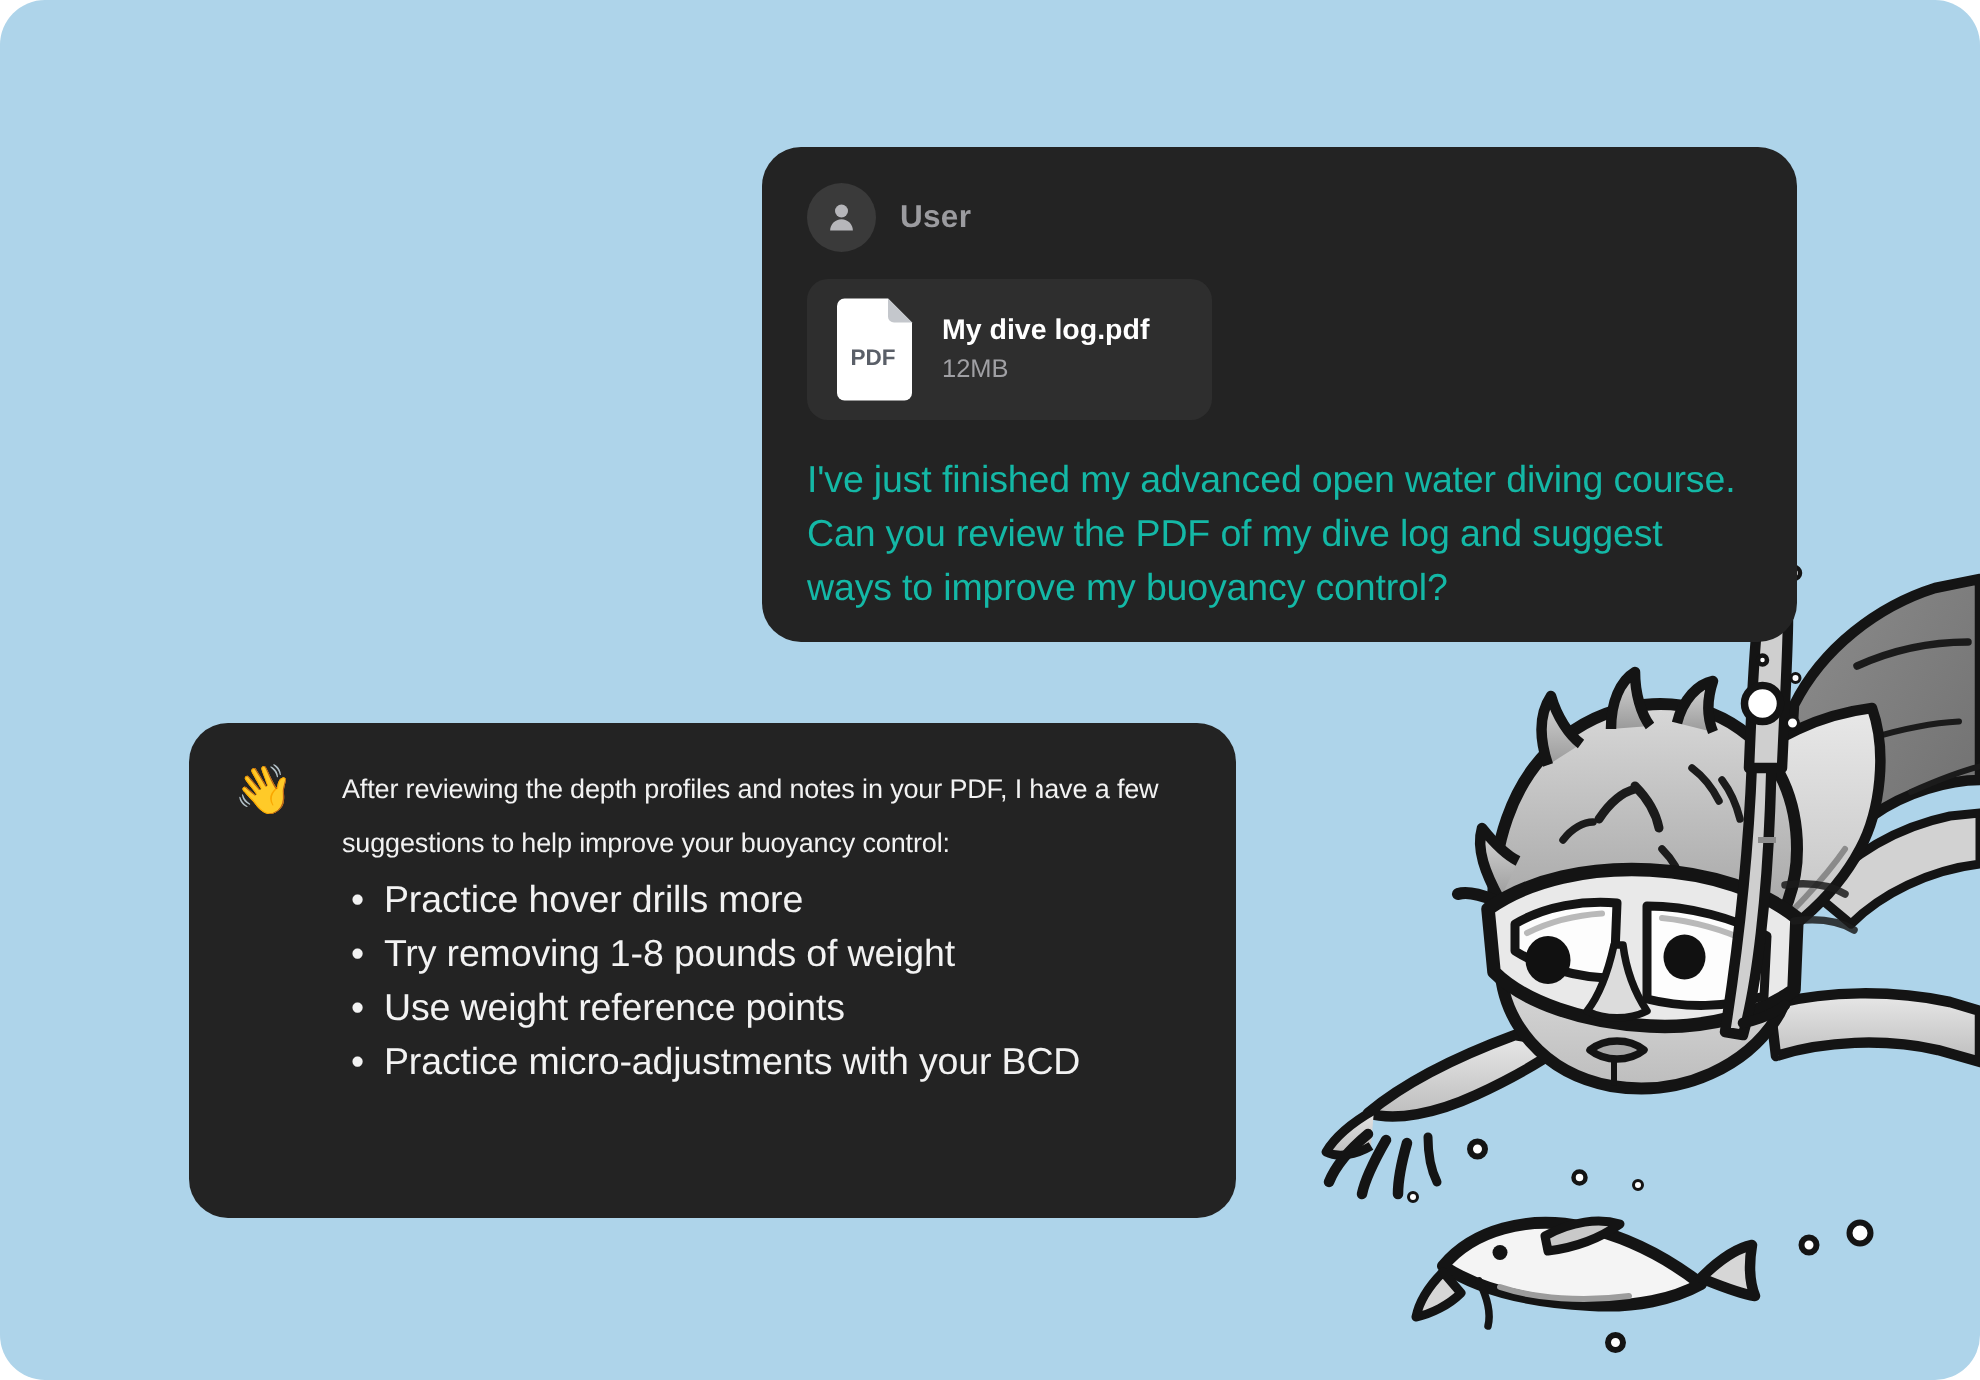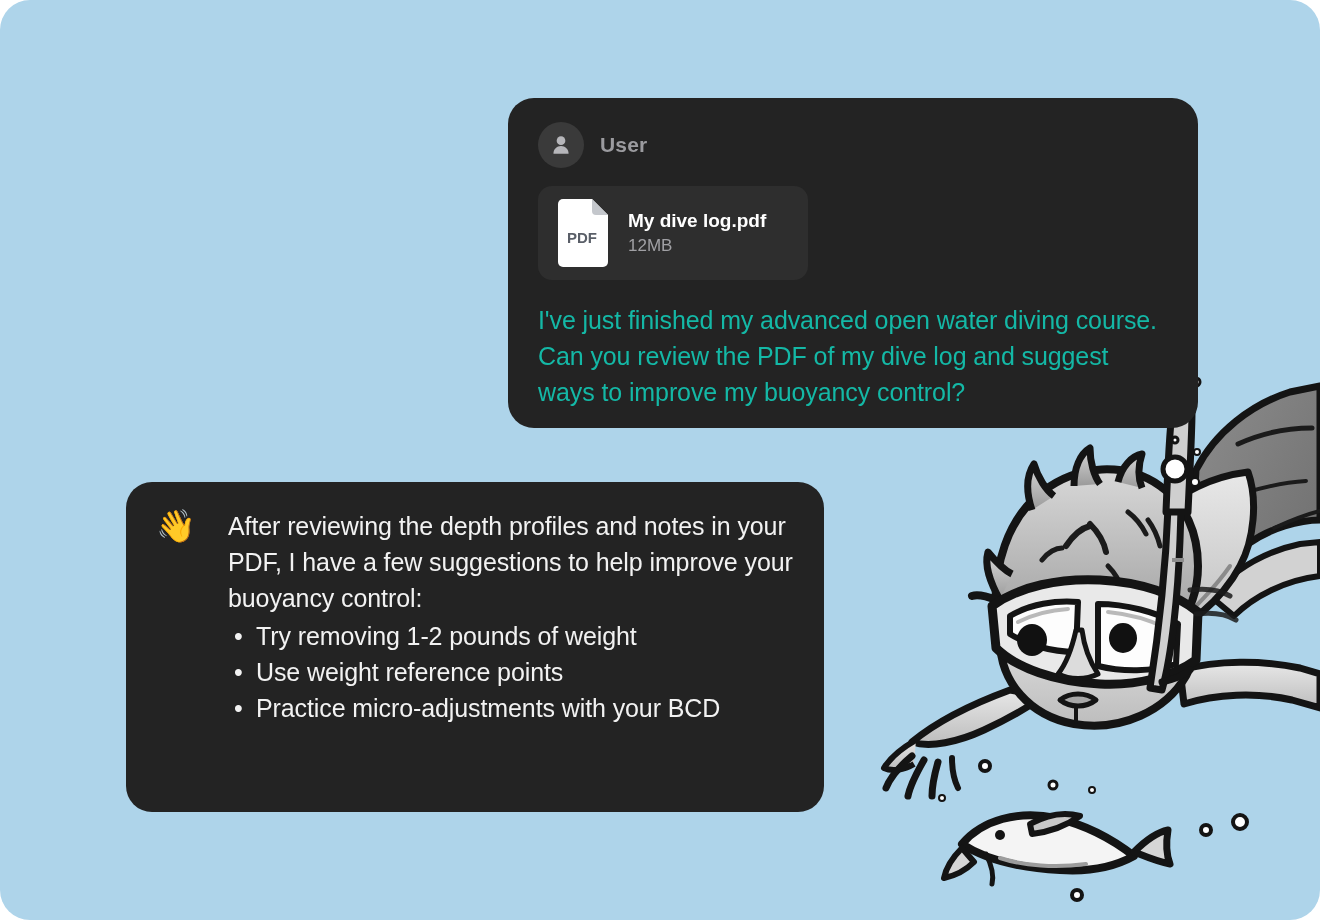--- a/index.html
+++ b/index.html
@@ -142,21 +142,21 @@
   }
   .wave-emoji {
     font-size: 32px;
     line-height: 36px;
     flex: none;
     width: 72px;
     text-align: left;
   }
   .assistant-paragraph {
     color: #f2f2f2;
-    font-size: 25px;
+    font-size: 18px;
     line-height: 36px;
     letter-spacing: -0.1px;
     flex: 1;
   }
   .assistant-list {
     margin: 2px 0 0 0;
     padding: 0 0 0 72px;
     list-style: none;
   }
   .assistant-list li {
@@ -348,20 +348,21 @@
     </div>
 
     <div class="bubble bubble-assistant">
 
       <div class="assistant-intro">
         <span class="wave-emoji">👋</span>
         <span class="assistant-paragraph">After reviewing the depth profiles and notes in your PDF, I have a few suggestions to help improve your buoyancy control:</span>
       </div>
 
       <ul class="assistant-list">
-        <li>Try removing 1-2 pounds of weight</li>
+        <li>Practice hover drills more</li>
+        <li>Try removing 1-8 pounds of weight</li>
         <li>Use weight reference points</li>
         <li>Practice micro-adjustments with your BCD</li>
       </ul>
     </div>
 
   </div>
 </div>
 
 </body></html>

